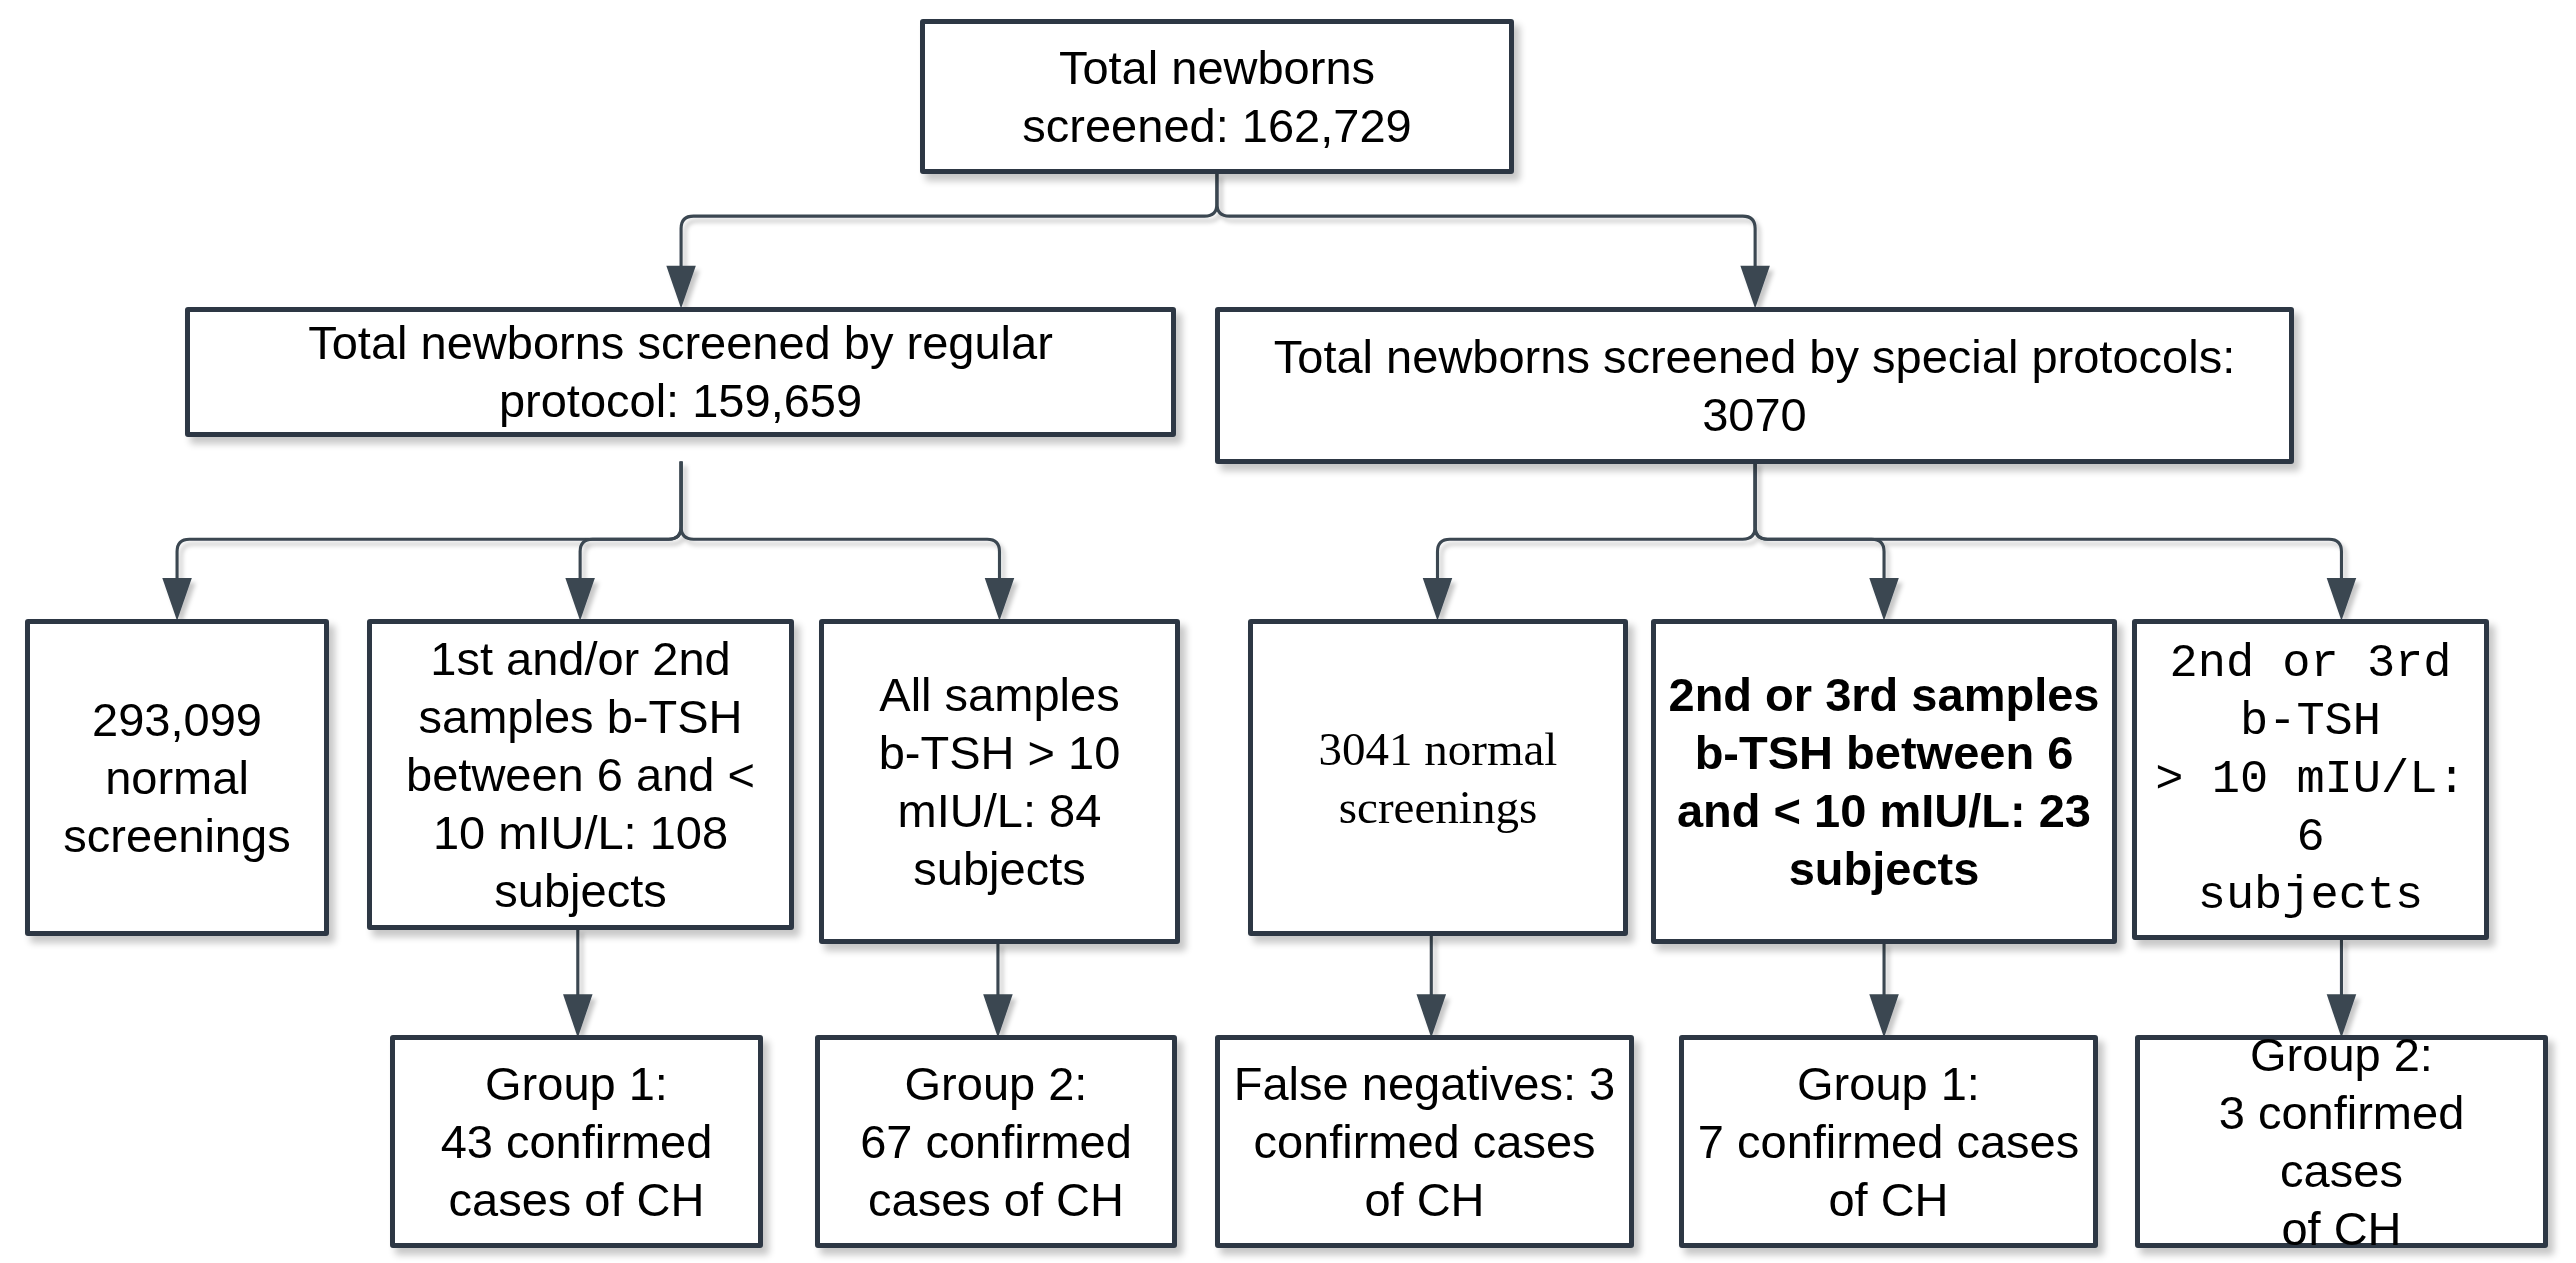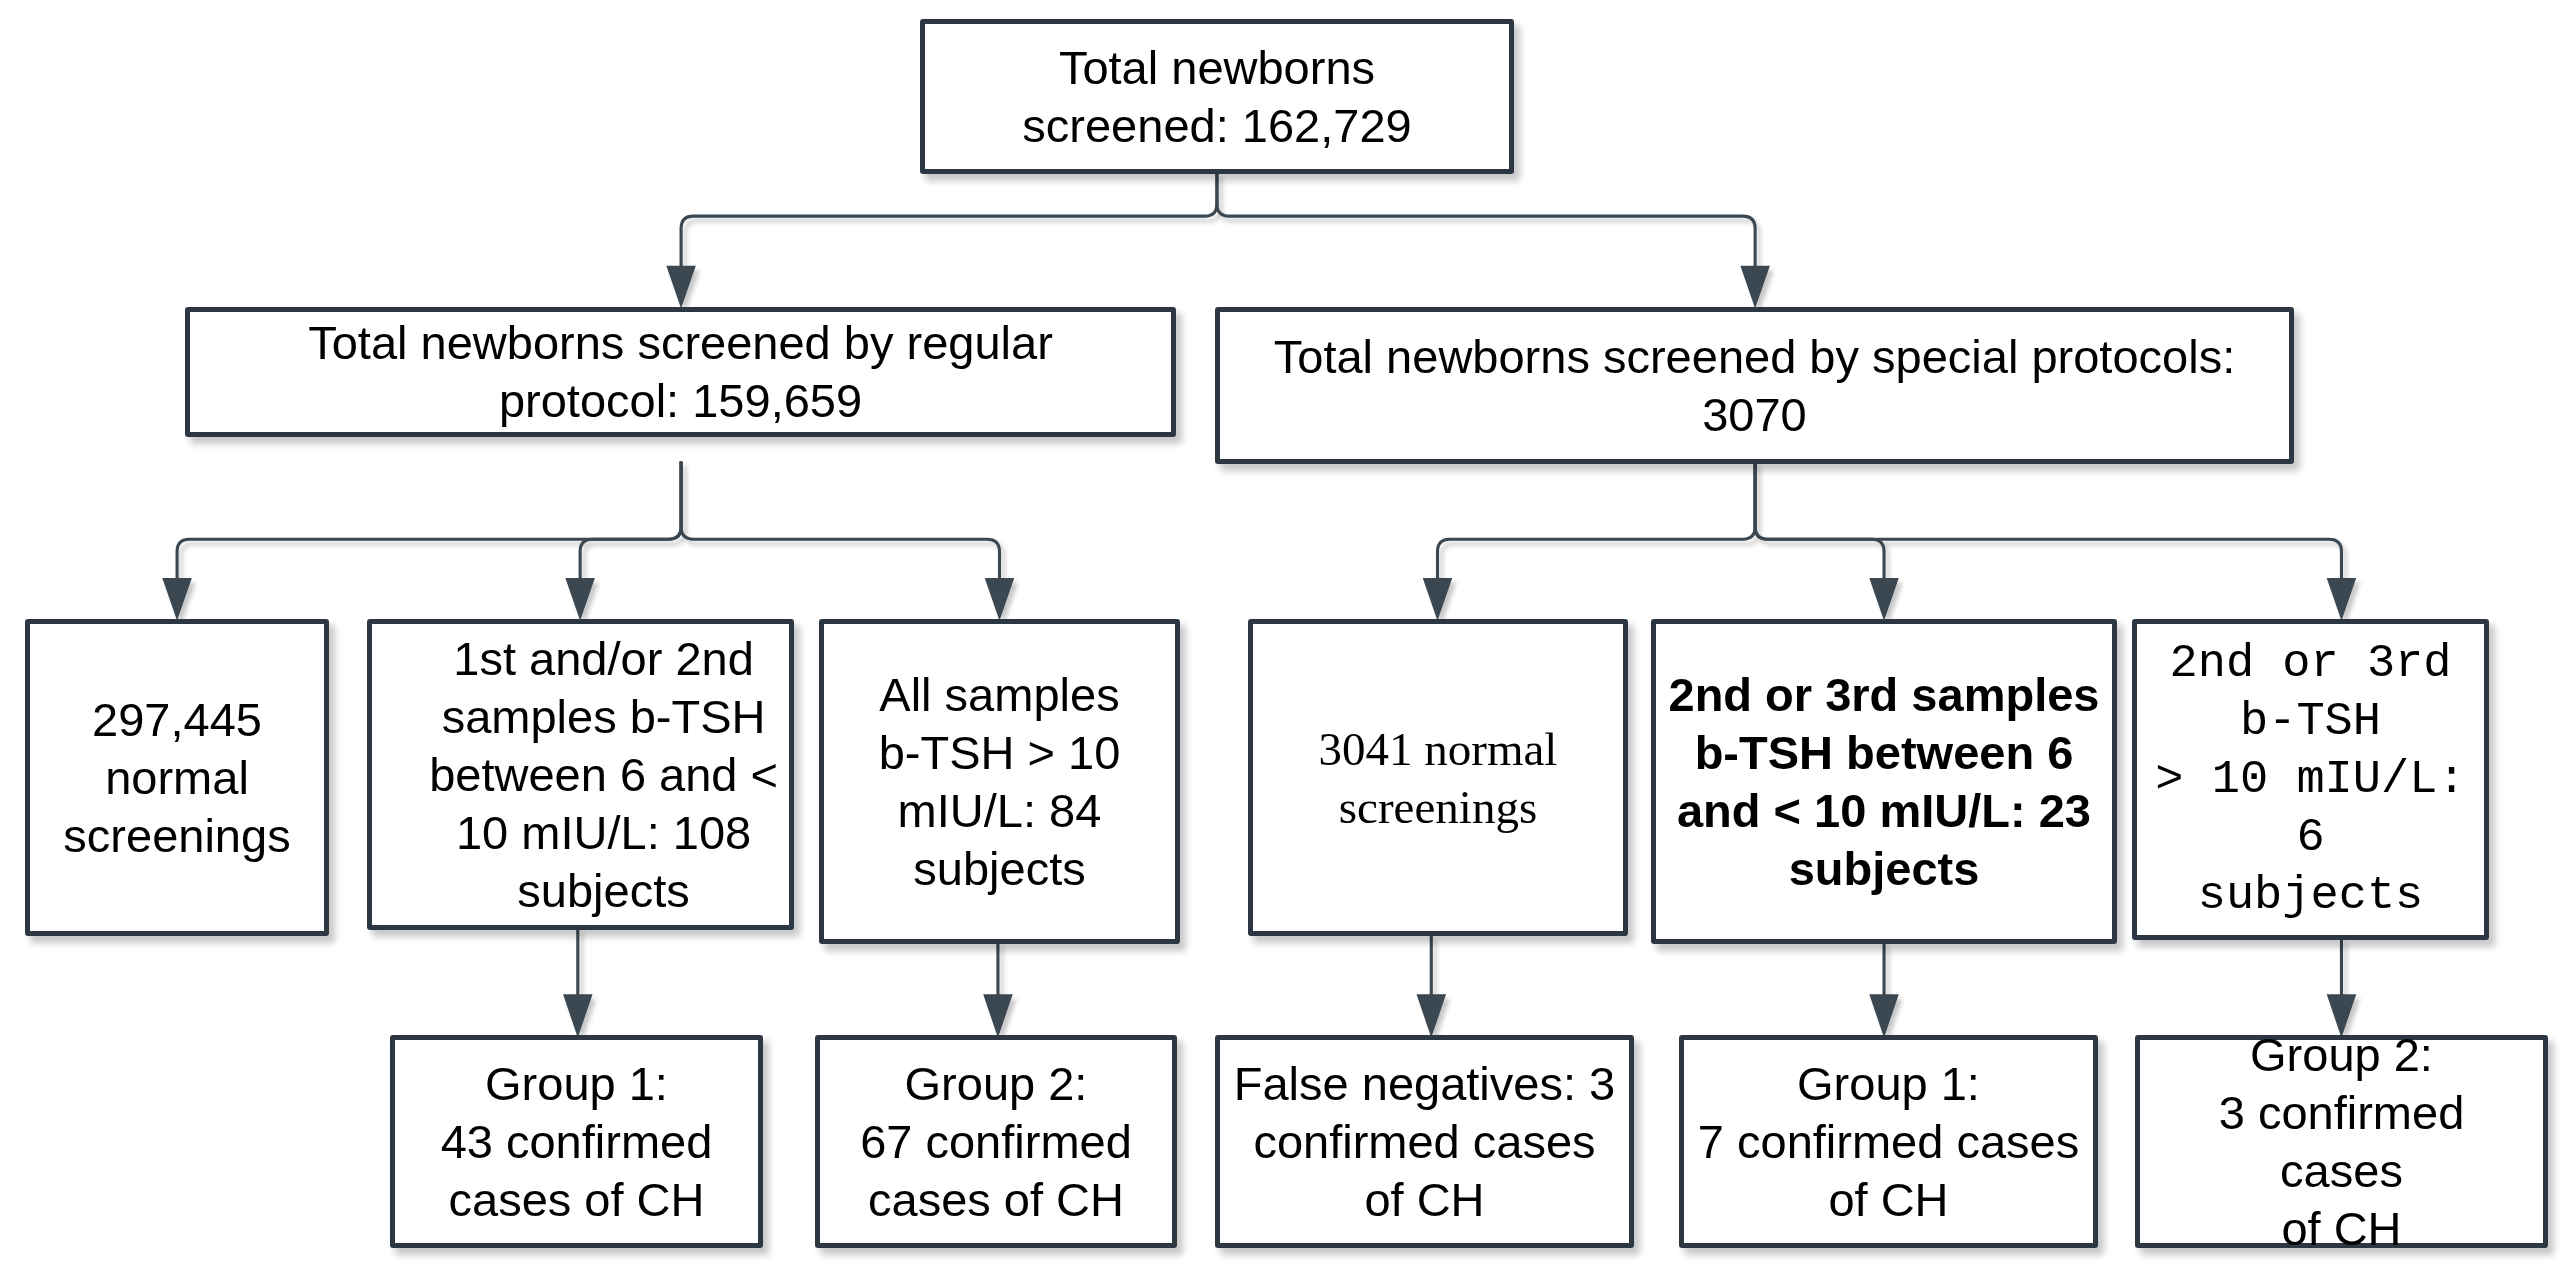--- a/index.html
+++ b/index.html
@@ -106,25 +106,25 @@
   <div class="node" style="left:185px; top:307px; width:991px; height:130px;">
     <span>Total newborns screened by regular
 protocol: 159,659</span>
   </div>
   <div class="node" style="left:1215px; top:307px; width:1079px; height:157px;">
     <span>Total newborns screened by special protocols:
 3070</span>
   </div>
 
   <div class="node" style="left:25px; top:619px; width:304px; height:317px;">
-    <span>297,445
+    <span>293,099
 normal
 screenings</span>
   </div>
-  <div class="node" style="left:367px; top:619px; width:427px; height:311px;justify-content:flex-end;">
+  <div class="node" style="left:367px; top:619px; width:427px; height:311px;">
     <span>1st and/or 2nd
 samples b-TSH
 between 6 and &lt;
 10 mIU/L: 108
 subjects</span>
   </div>
   <div class="node" style="left:819px; top:619px; width:361px; height:325px;">
     <span>All samples
 b-TSH &gt; 10
 mIU/L: 84

